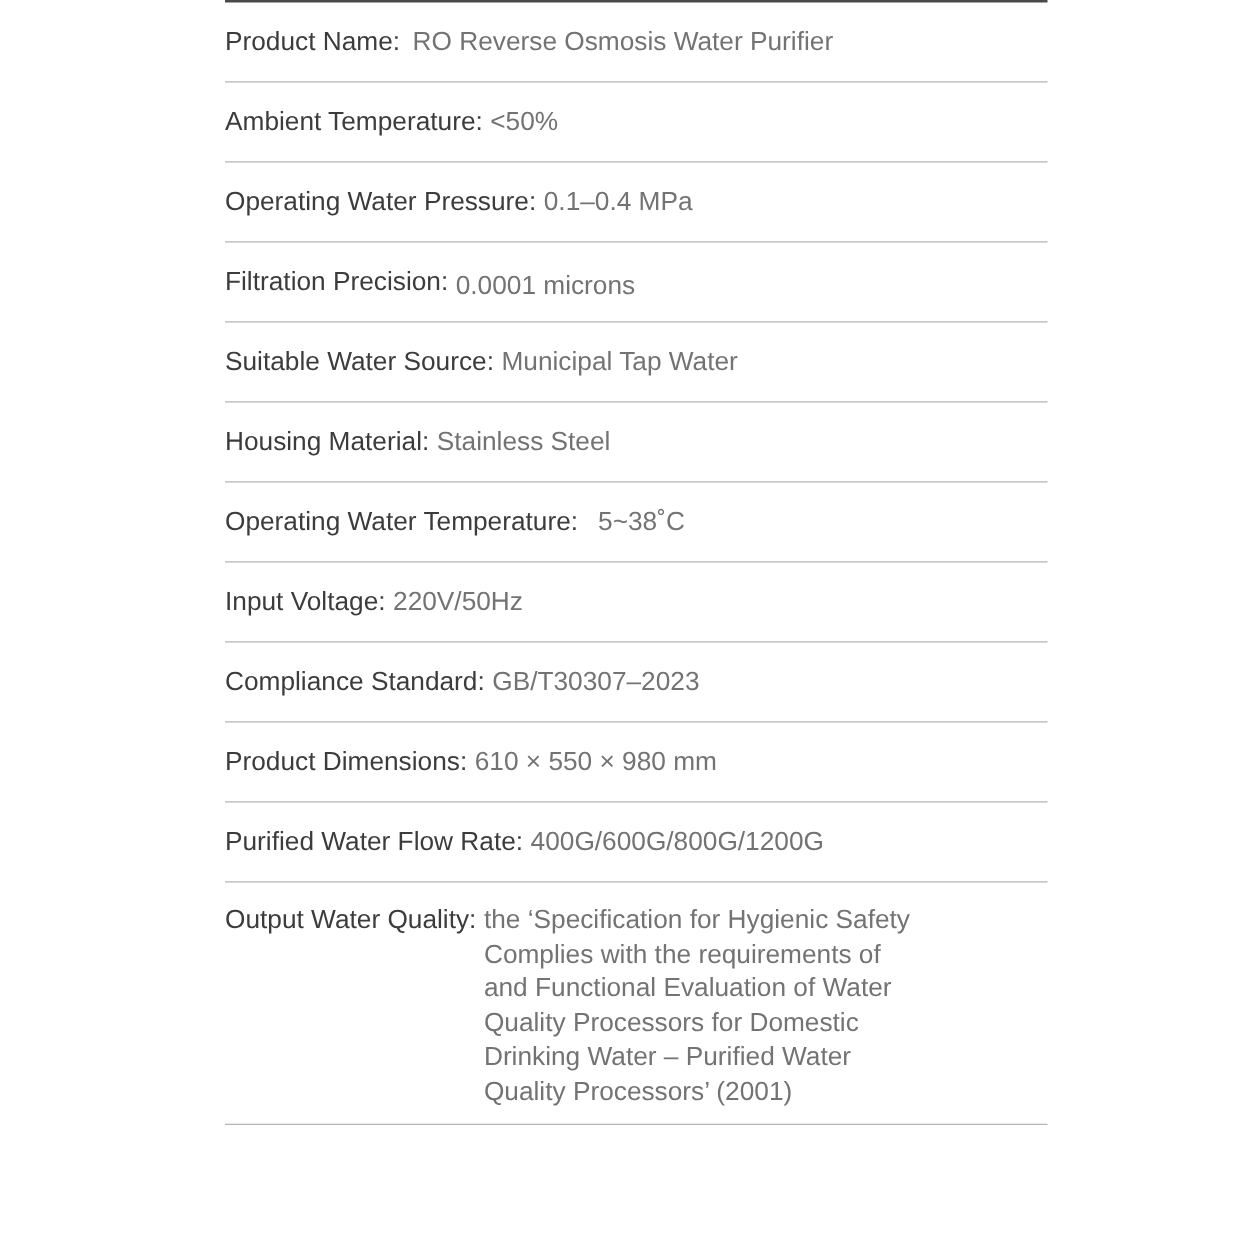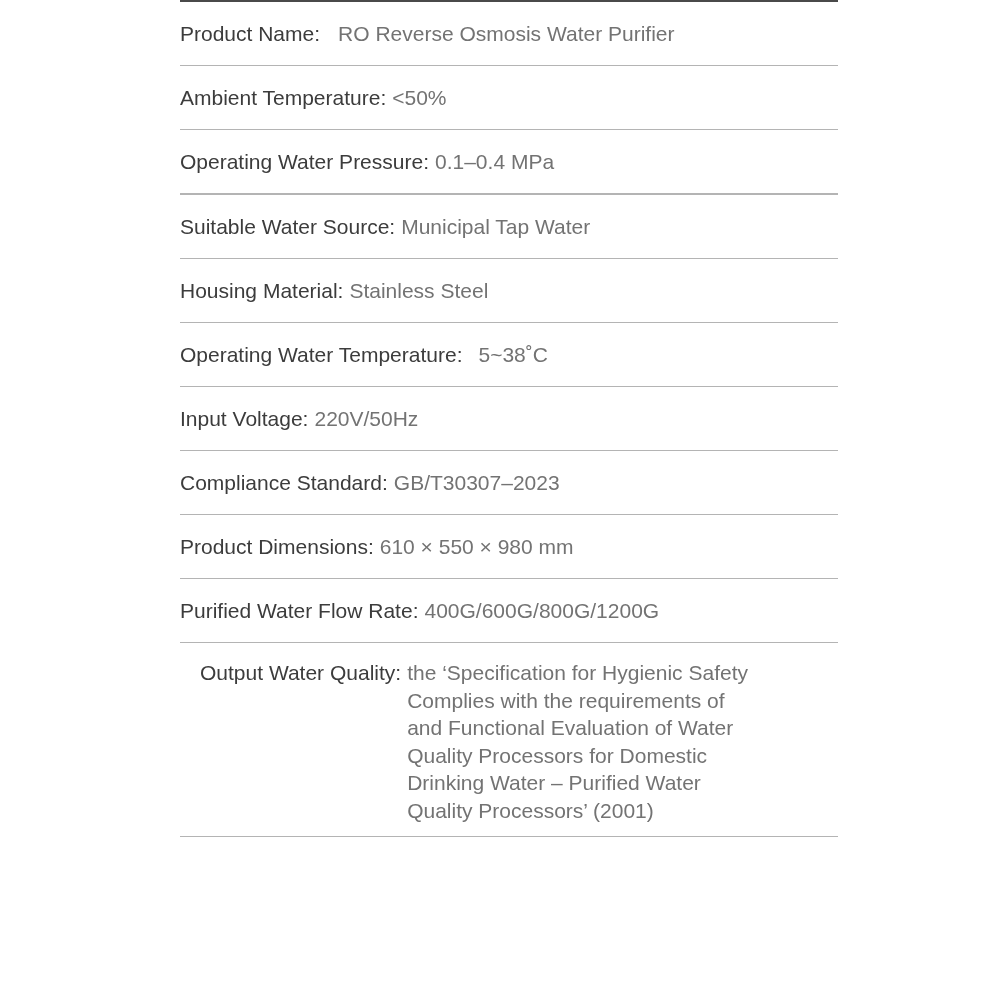--- a/index.html
+++ b/index.html
@@ -63,31 +63,30 @@
     font-size: 21px;
     line-height: 27px;
     flex: 0 1 auto;
   }
 
   
   .spec-row { padding-top: 18px; padding-bottom: 18px; }
 
   
   .gap-sm  .spec-value { margin-left: 6px; }
-  .gap-md  .spec-value { margin-left: 18px; }
+  .gap-md  .spec-value { margin-left: 10px; }
   .gap-lg  .spec-value { margin-left: 16px; }
 
   
   .value-drop .spec-value { position: relative; top: 3px; }
 
   
   .row-multiline {
     padding-top: 16px;
     padding-bottom: 12px;
-    margin-left: 20px;
   }
   .row-multiline .spec-value {
     white-space: normal;
     width: 412px;
     line-height: 27.5px;
   }
   .row-multiline .spec-value .vline {
     display: block;
   }
 </style>
@@ -110,20 +109,24 @@
       <span class="spec-value">&lt;50%</span>
     </div>
     <div class="rule"></div>
 
     <div class="spec-row gap-sm">
       <span class="spec-label">Operating Water Pressure:</span>
       <span class="spec-value">0.1–0.4 MPa</span>
     </div>
     <div class="rule"></div>
 
+    <div class="spec-row gap-sm value-drop">
+      <span class="spec-label">Filtration Precision:</span>
+      <span class="spec-value">0.0001 microns</span>
+    </div>
     <div class="rule"></div>
 
     <div class="spec-row gap-sm">
       <span class="spec-label">Suitable Water Source:</span>
       <span class="spec-value">Municipal Tap Water</span>
     </div>
     <div class="rule"></div>
 
     <div class="spec-row gap-sm">
       <span class="spec-label">Housing Material:</span>

